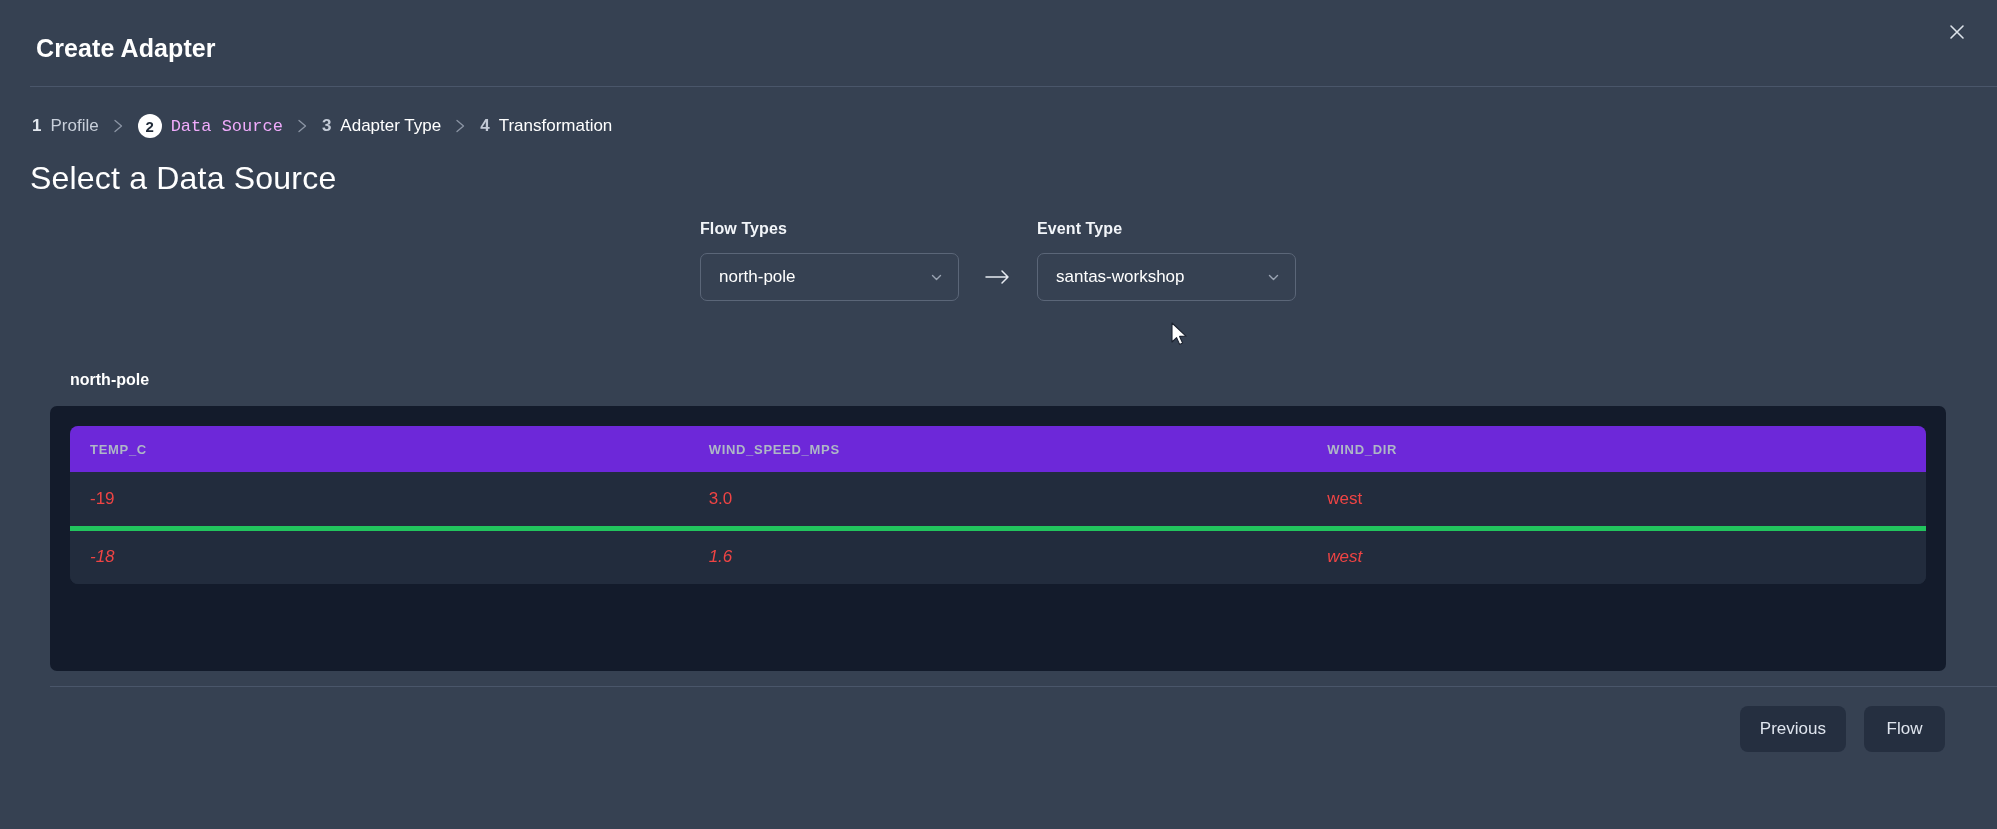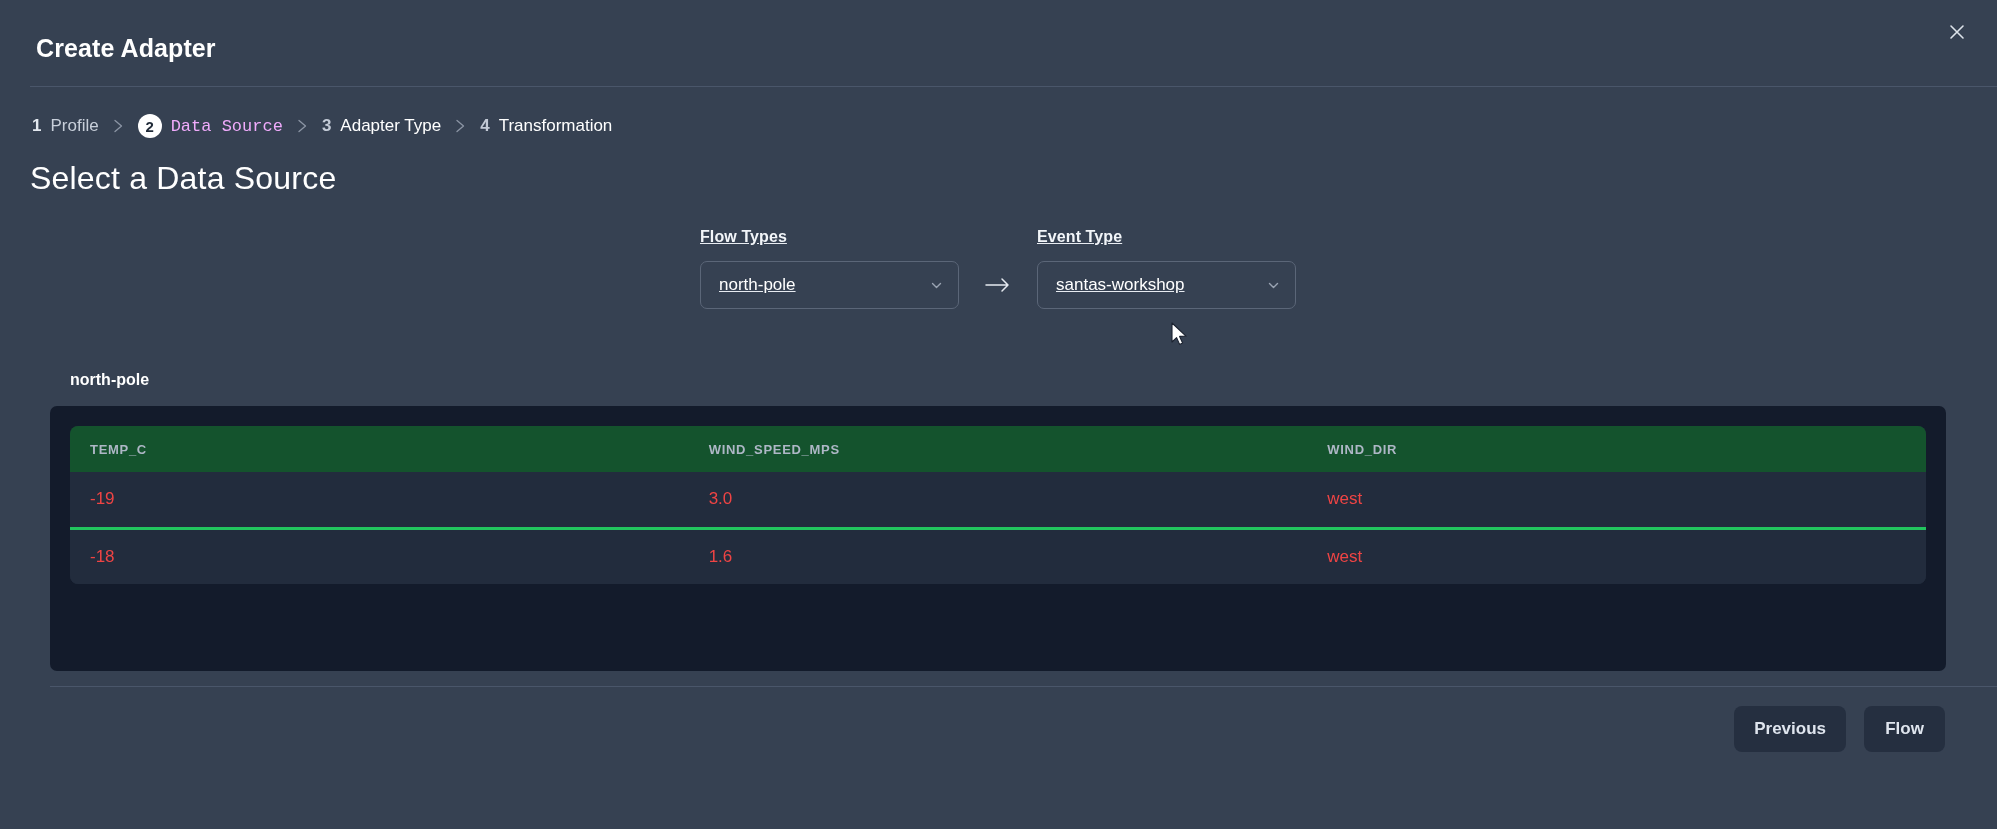--- a/index.html
+++ b/index.html
@@ -115,25 +115,24 @@
     font-size: 32px;
     font-weight: normal;
     color: #ffffff;
     letter-spacing: 0.2px;
   }
 
   
   .selector-row {
     position: absolute;
     left: 700px;
-    top: 228px;
+    top: 220px;
     display: flex;
     align-items: flex-end;
     gap: 0;
-    text-decoration: underline;
   }
 
   .select-group { display: flex; flex-direction: column; }
 
   .select-label {
     font-size: 16px;
     font-weight: bold;
     color: #f2f5f9;
     margin-bottom: 15px;
     letter-spacing: 0.1px;
@@ -199,34 +198,34 @@
     overflow: hidden;
     background: #222c3d;
   }
 
   table {
     width: 100%;
     border-collapse: collapse;
     table-layout: fixed;
   }
 
-  thead tr { background: #14532d; }
+  thead tr { background: #6d28d9; }
 
   th {
     text-align: left;
     font-size: 13px;
     font-weight: bold;
     letter-spacing: 0.7px;
     color: #aeb7c6;
     padding: 14px 0 14px 20px;
     height: 46px;
   }
 
   tbody tr { background: #222c3d; }
-  tbody tr + tr { border-top: 3px solid #22c55e; }
+  tbody tr + tr { border-top: 5px solid #22c55e; font-style: italic; }
 
   td {
     font-size: 17px;
     color: #ef4444;
     padding: 0 0 0 20px;
     height: 56px;
     vertical-align: middle;
   }
 
   
@@ -254,21 +253,20 @@
     border-radius: 8px;
     border: none;
     background: #252f40;
     color: #dfe5ee;
     font-size: 17px;
     font-family: "Liberation Sans", sans-serif;
     cursor: pointer;
     display: flex;
     align-items: center;
     justify-content: center;
-    font-weight: bold;
   }
 
   
   .cursor {
     position: absolute;
     left: 1170px;
     top: 322px;
     width: 20px;
     height: 26px;
     pointer-events: none;

